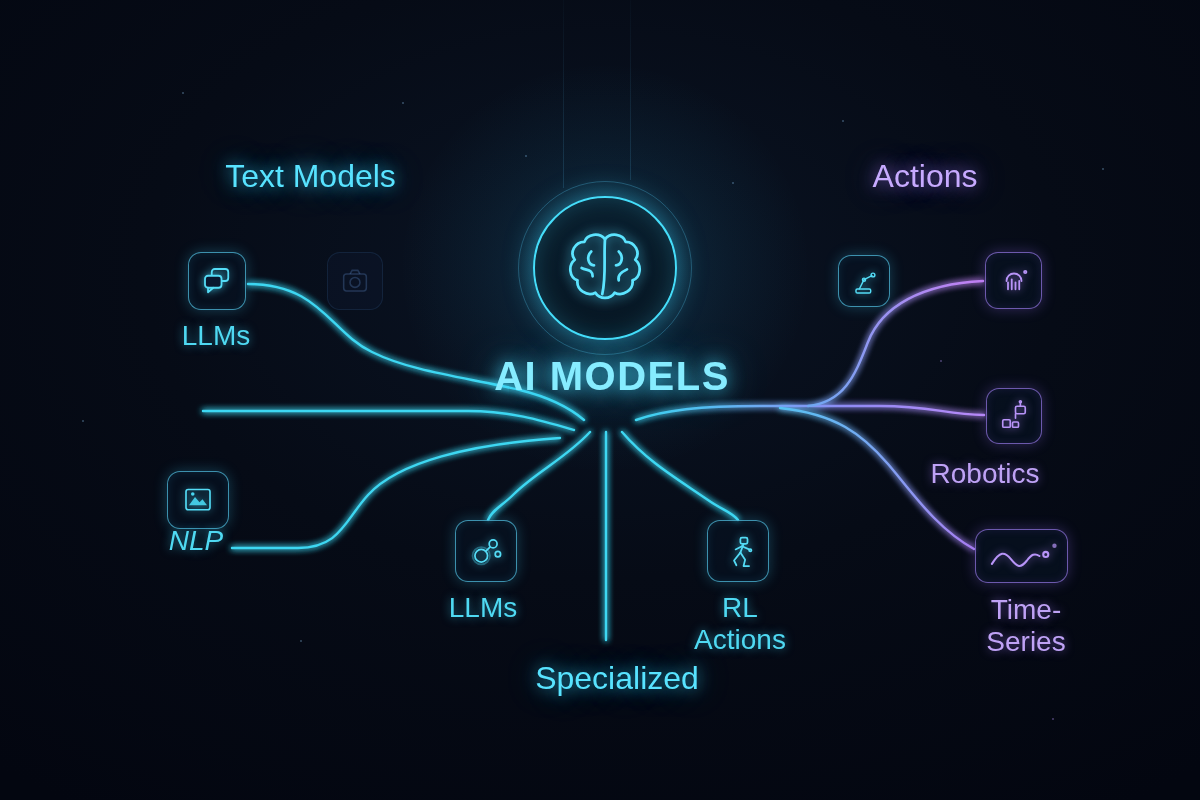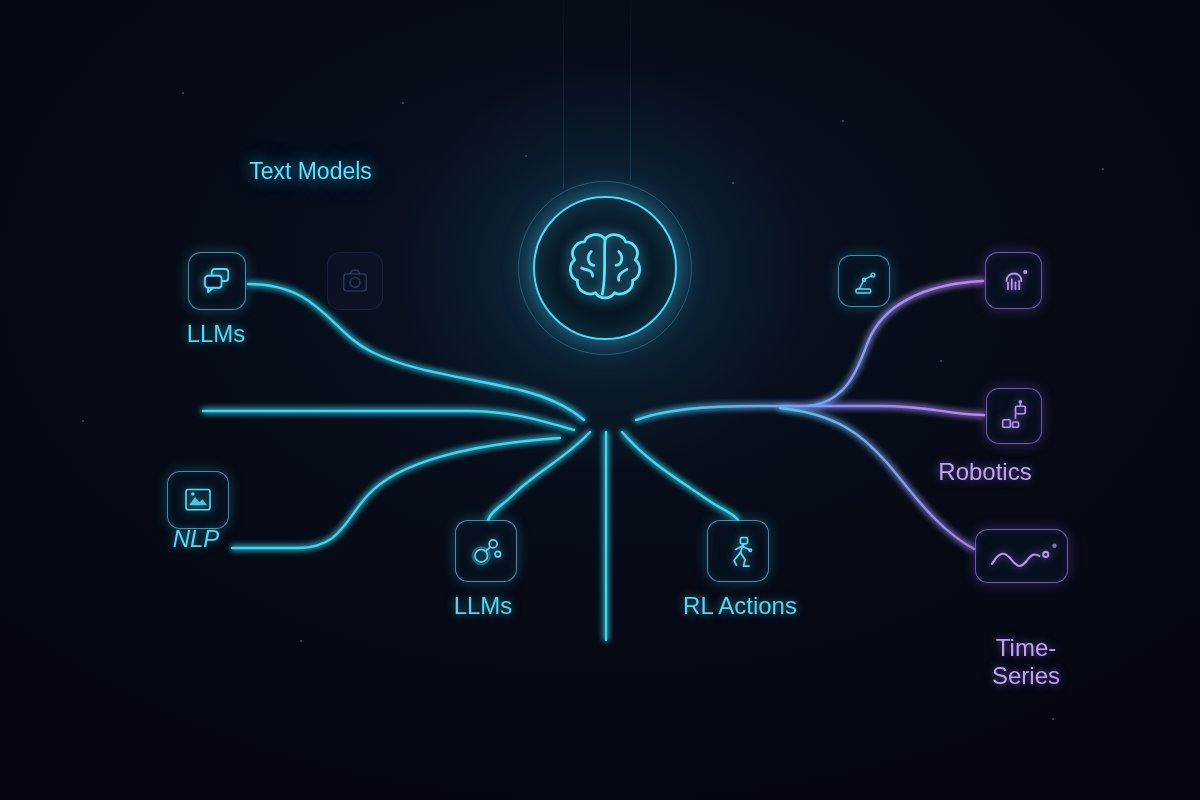--- a/index.html
+++ b/index.html
@@ -24,34 +24,34 @@
   .hub-circle { position:absolute; left:533px; top:196px; width:144px; height:144px; border-radius:50%;
                 border:2.5px solid #45ddfa;
                 background:radial-gradient(circle at 50% 40%, #0b2435 0%, #071420 72%);
                 box-shadow:0 0 28px rgba(60,215,255,0.55), inset 0 0 25px rgba(60,215,255,0.25);
                 display:flex; align-items:center; justify-content:center; }
   .center-title { position:absolute; left:412px; top:354px; width:400px; text-align:center;
                   font-size:40px; font-weight:bold; letter-spacing:1.5px; color:#86ecff;
                   text-shadow:0 0 18px rgba(70,220,255,0.9), 0 0 44px rgba(70,220,255,0.45); }
 
   
-  .heading { position:absolute; text-align:center; font-size:23px; }
+  .heading { position:absolute; text-align:center; font-size:32px; }
   .heading.cy { color:#58e3ff; text-shadow:0 0 16px rgba(60,215,255,0.75), 0 0 34px rgba(60,215,255,0.35); }
   .heading.pu { color:#c7aaff; text-shadow:0 0 16px rgba(165,125,255,0.75), 0 0 34px rgba(165,125,255,0.35); }
 
   
   .nbox { position:absolute; border-radius:13px; background:rgba(8,20,36,0.55);
           display:flex; align-items:center; justify-content:center; }
   .nbox.cy { border:1.6px solid rgba(90,215,250,0.65);
              box-shadow:0 0 14px rgba(60,200,245,0.28), inset 0 0 10px rgba(60,200,245,0.12); }
   .nbox.pu { border:1.6px solid rgba(165,130,250,0.65);
              box-shadow:0 0 14px rgba(150,110,250,0.30), inset 0 0 10px rgba(150,110,250,0.12); }
   .nbox.ghost { border:1.4px solid rgba(80,140,210,0.14); background:rgba(25,50,95,0.10); box-shadow:none; }
 
-  .nlabel { position:absolute; text-align:center; font-size:24px; }
+  .nlabel { position:absolute; text-align:center; font-size:28px; }
   .nlabel.cy { color:#4fd9f2; text-shadow:0 0 10px rgba(60,210,250,0.6); }
   .nlabel.pu { color:#bfa2f5; text-shadow:0 0 10px rgba(160,120,250,0.6); }
 
   .icon-cy { stroke:#54dcf6; filter:drop-shadow(0 0 4px rgba(70,215,250,0.7)); }
   .icon-pu { stroke:#b894f8; filter:drop-shadow(0 0 4px rgba(170,130,250,0.7)); }
   .icon-ghost { stroke:rgba(110,165,235,0.25); }
   .brain { stroke:#5ce4ff; filter:drop-shadow(0 0 6px rgba(80,220,255,0.85)); }
 </style>
 </head>
 <body>
@@ -116,22 +116,25 @@
   <div class="hub-circle">
     <svg class="brain" width="88" height="88" viewBox="0 0 64 64" fill="none" stroke-width="2" stroke-linecap="round" stroke-linejoin="round">
       <path d="M32 11 C28 6 19 7 17 13 C10 13 6 21 10 26 C5 30 6 39 12 41 C11 48 19 53 25 50 C28 55 36 55 39 50 C45 53 53 48 52 41 C58 39 59 30 54 26 C58 21 54 13 47 13 C45 7 36 6 32 11 Z"></path>
       <path d="M32 11 C31 25 33 38 30 51"></path>
       <path d="M22 20 C18 24 20 30 24 30"></path>
       <path d="M15 32 C19 34 23 33 23 38"></path>
       <path d="M42 20 C46 24 44 30 40 30"></path>
       <path d="M48 33 C44 35 41 37 42 41"></path>
     </svg>
   </div>
+  <div class="center-title">AI MODELS</div>
 
   <div class="heading cy" style="left:213px; top:158px; width:195px;">Text Models</div>
+  <div class="heading pu" style="left:845px; top:158px; width:160px;">Actions</div>
+  <div class="heading cy" style="left:517px; top:660px; width:200px;">Specialized</div>
 
   <div class="nbox cy" style="left:188px; top:252px; width:58px; height:58px;">
     <svg class="icon-cy" width="36" height="36" viewBox="0 0 48 48" fill="none" stroke-width="2.4" stroke-linecap="round" stroke-linejoin="round">
       <rect x="17" y="8" width="22" height="16" rx="4"></rect>
       <rect x="8" y="17" width="22" height="16" rx="4" fill="#0a1830"></rect>
       <path d="M12 33 L12 39 L19 33"></path>
     </svg>
   </div>
   <div class="nlabel cy" style="left:166px; top:320px; width:100px;">LLMs</div>
 
@@ -208,15 +211,15 @@
   </div>
   <div class="nlabel pu" style="left:930px; top:458px; width:110px;">Robotics</div>
 
   <div class="nbox pu" style="left:975px; top:529px; width:93px; height:54px;">
     <svg class="icon-pu" width="76" height="38" viewBox="0 0 96 48" fill="none" stroke-width="2.6" stroke-linecap="round">
       <path d="M10 34 C20 18 26 18 34 28 C42 38 46 40 54 30 C60 22 64 20 70 24"></path>
       <circle cx="78" cy="22" r="3.2"></circle>
       <circle cx="89" cy="11" r="1.5" opacity="0.7"></circle>
     </svg>
   </div>
-  <div class="nlabel pu" style="left:971px; top:594px; width:110px;margin-top:40px;">Time-Series</div>
+  <div class="nlabel pu" style="left:971px; top:594px; width:110px;">Time-Series</div>
 
 </div>
 
 </body></html>

